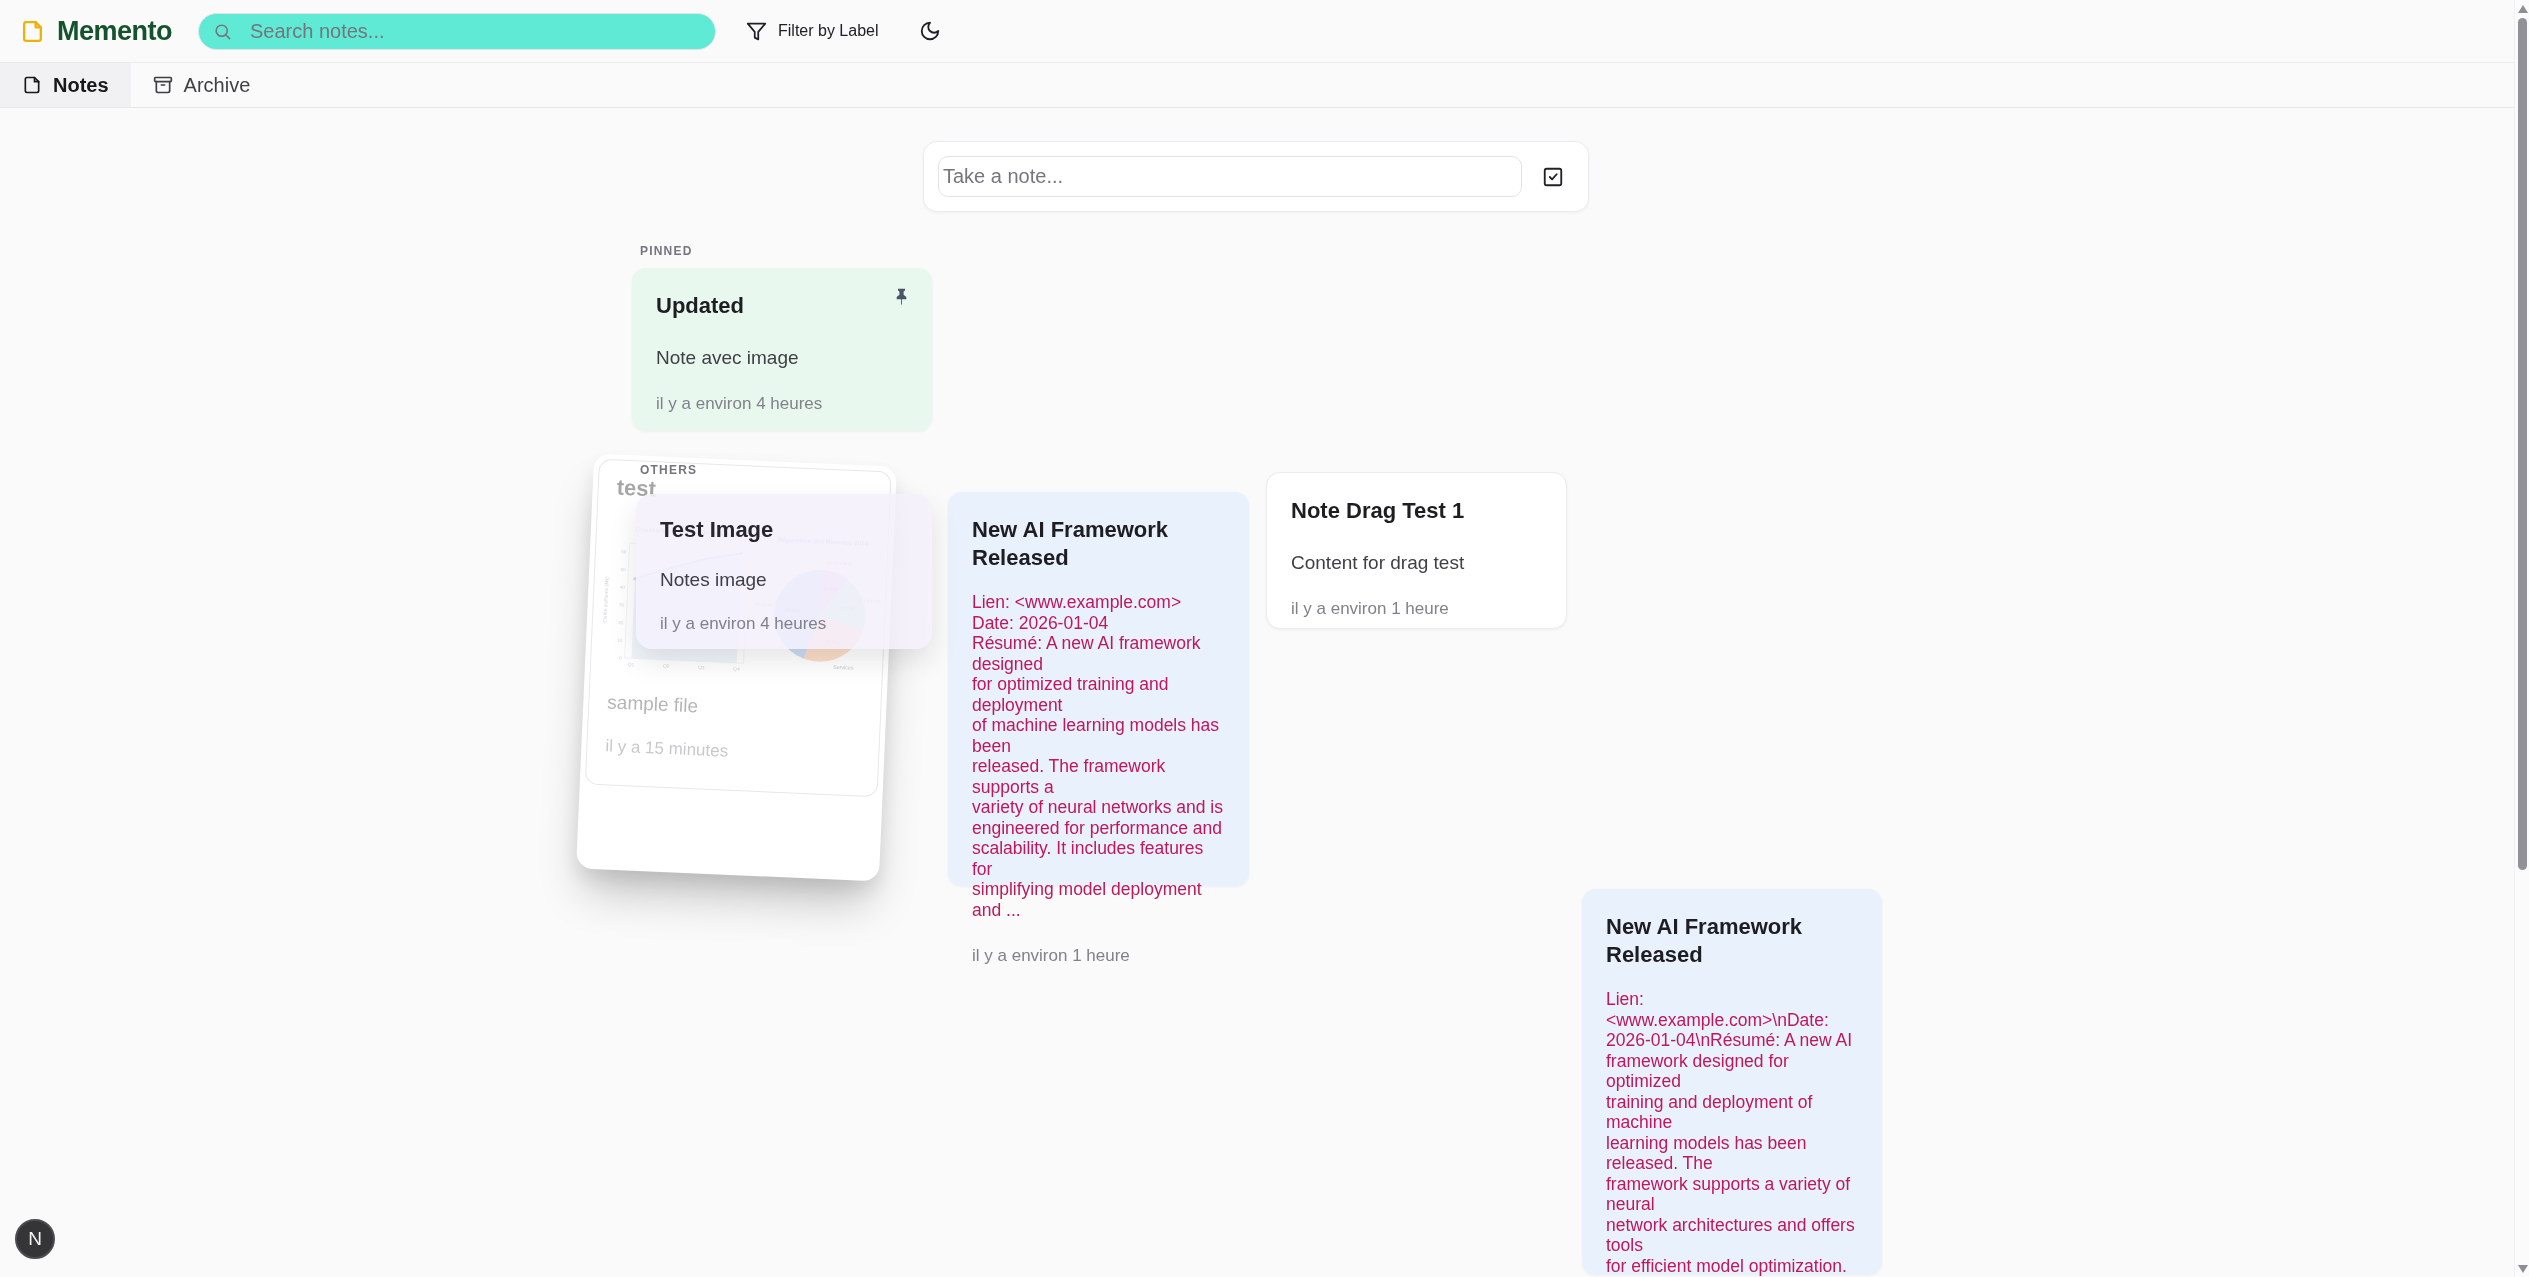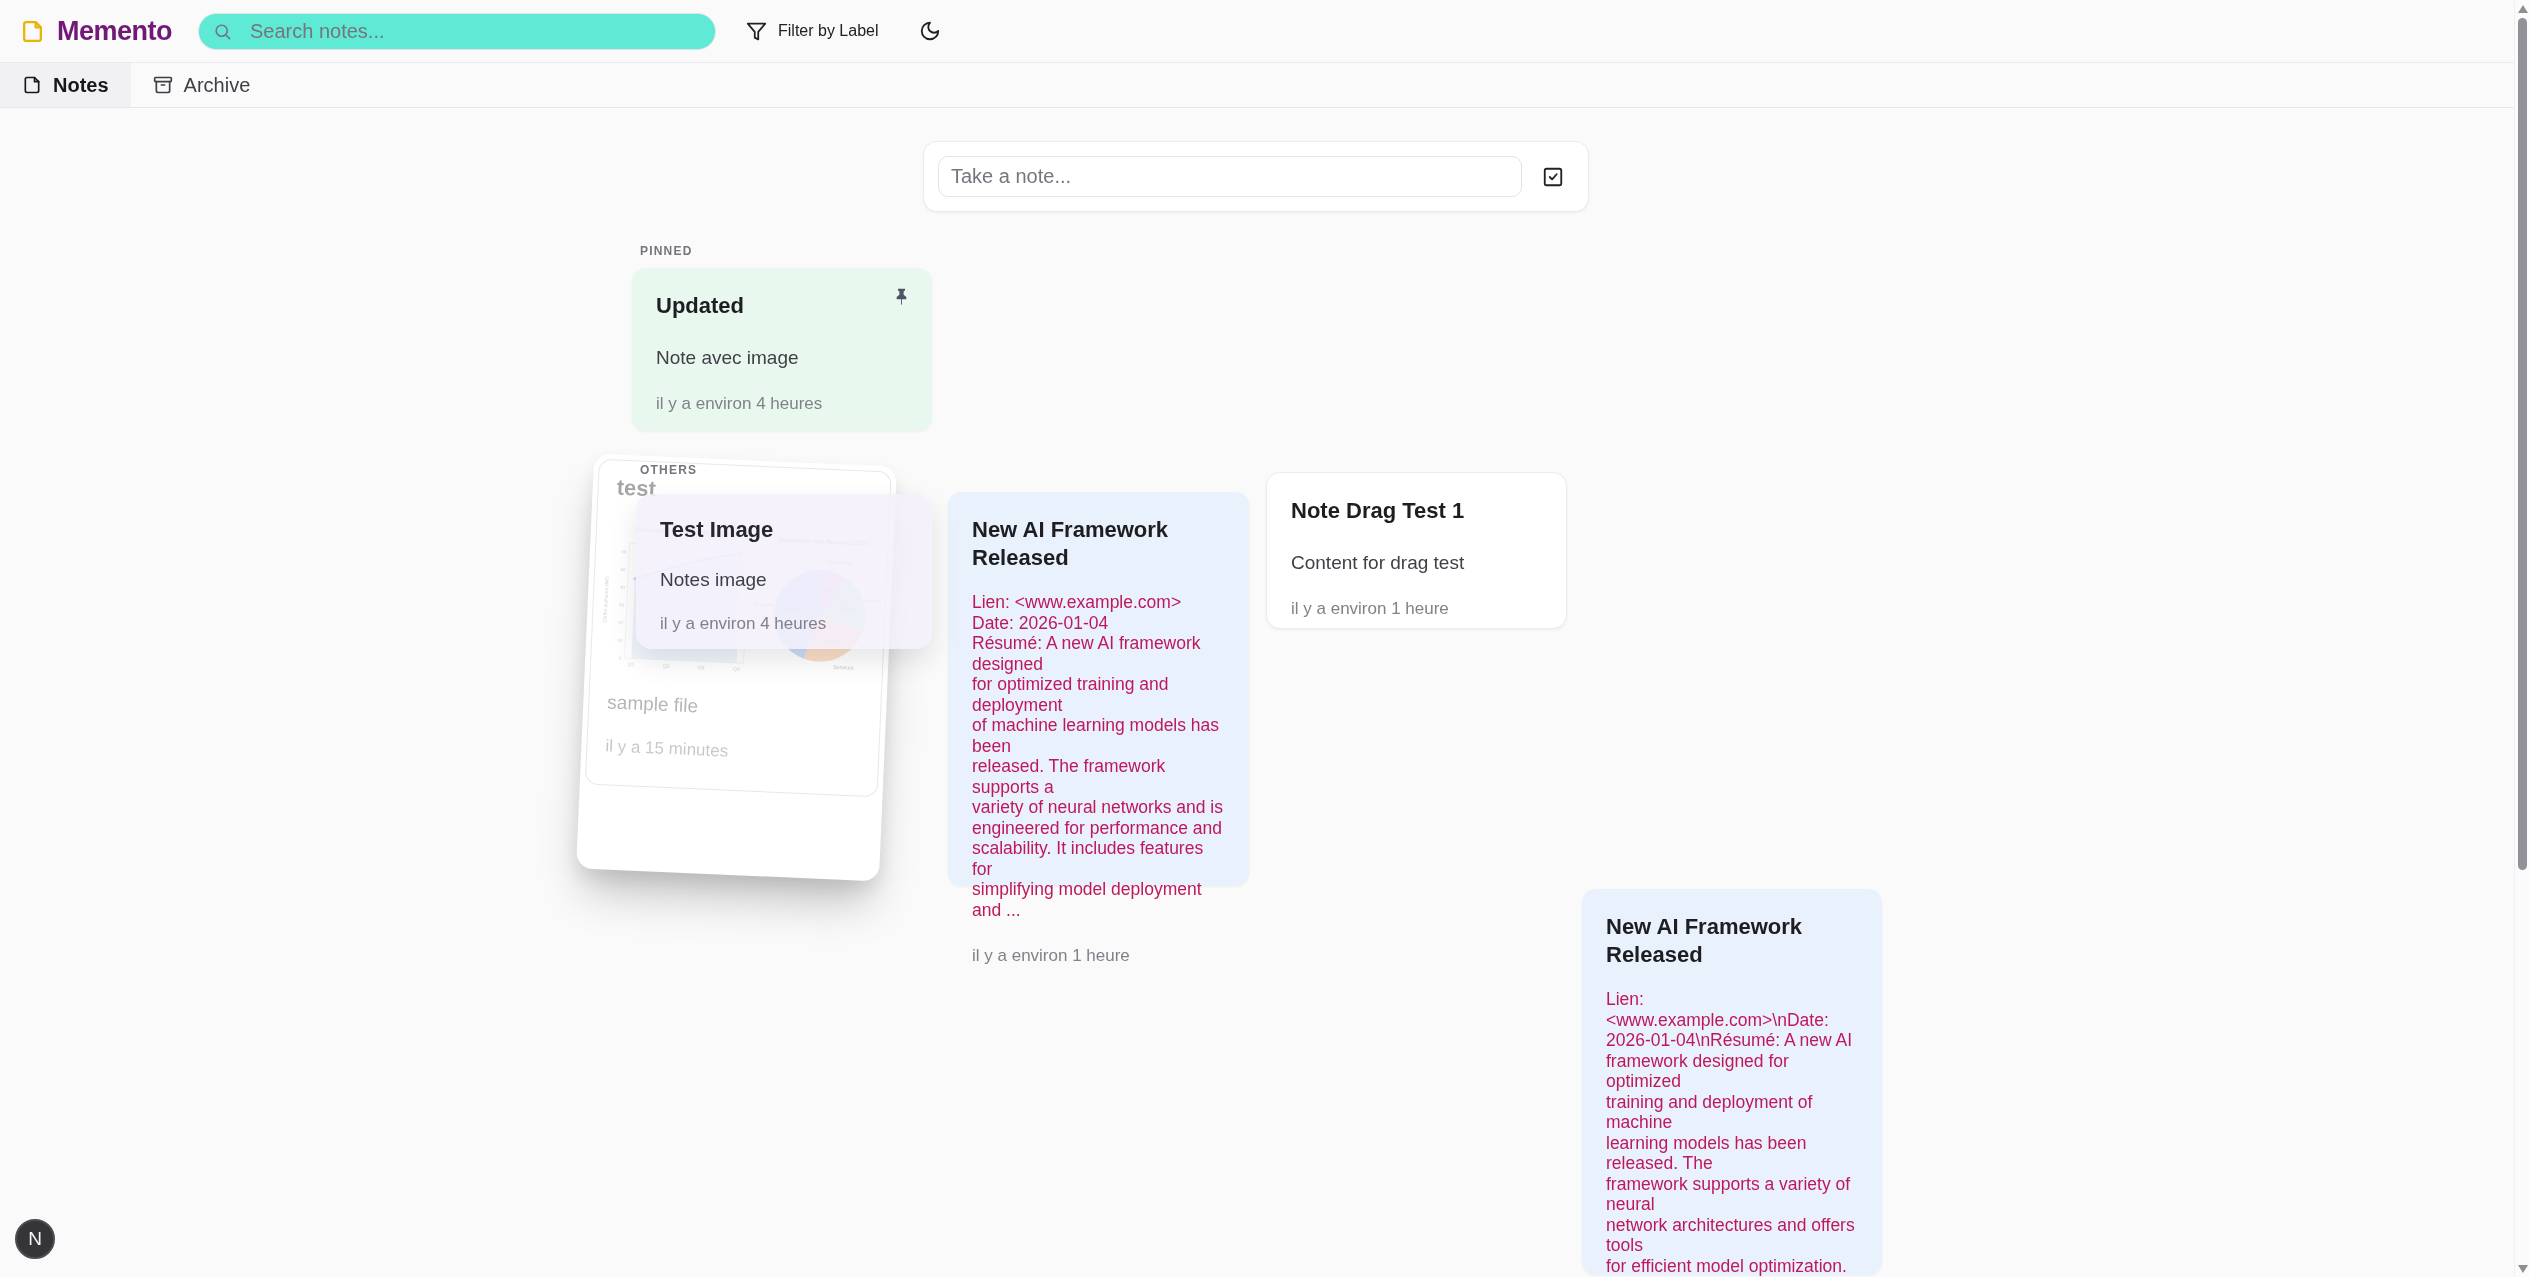--- a/index.html
+++ b/index.html
@@ -2,37 +2,37 @@
 <html><head>
 <meta charset="utf-8">
 <style>
   * { margin:0; padding:0; box-sizing:border-box; }
   html,body { width:2529px; height:1277px; overflow:hidden; }
   body { background:#fafafa; font-family:"Liberation Sans","DejaVu Sans",sans-serif; color:#1c1c21; position:relative; }
 
   
   .header { height:63px; display:flex; align-items:center; padding:0 20px; border-bottom:1px solid #ebebee; background:#fafafa; }
   .logo-wrap { display:flex; align-items:center; gap:12px; }
-  .app-title { font-size:27px; font-weight:700; color:#701a75; letter-spacing:-0.5px; }
+  .app-title { font-size:27px; font-weight:700; color:#14532d; letter-spacing:-0.5px; }
   .search-pill { margin-left:26px; width:518px; height:37px; background:#5eead4; border:1px solid #e4e4e7; border-radius:19px; display:flex; align-items:center; padding:0 14px; gap:18px; }
   .search-pill span { font-size:20px; color:#75757e; }
   .filter-btn { margin-left:16px; display:flex; align-items:center; gap:11px; padding:8px 14px; border-radius:8px; cursor:pointer; }
   .filter-btn span { font-size:16px; color:#202027; font-weight:500; }
   .theme-btn { margin-left:18px; width:38px; height:38px; display:flex; align-items:center; justify-content:center; border-radius:8px; cursor:pointer; }
 
   
   .tabs { height:45px; display:flex; border-bottom:1px solid #e7e7ea; background:#fafafa; }
   .tab { display:flex; align-items:center; gap:11px; padding:0 22px; font-size:20px; color:#3f3f46; cursor:pointer; }
   .tab.active { background:#f1f1f3; color:#18181b; font-weight:700; }
 
   
   .abs { position:absolute; }
 
   .composer { left:923px; top:141px; width:666px; height:71px; background:#fff; border:1px solid #ececf0; border-radius:14px; box-shadow:0 1px 3px rgba(0,0,0,.05); display:flex; align-items:center; padding:0 18px 0 14px; gap:14px; }
-  .composer-input { flex:1; height:41px; border:1px solid #e4e4e7; border-radius:10px; background:#fff; font-size:20px; color:#75757e; display:flex; align-items:center; padding:0 12px; }
+  .composer-input { flex:1; height:41px; border:1px solid #e4e4e7; border-radius:10px; background:#fff; font-size:20px; color:#75757e; display:flex; align-items:center; padding:0 4px; }
   .icon-btn { width:34px; height:34px; display:flex; align-items:center; justify-content:center; border-radius:8px; cursor:pointer; }
 
   .section-label { font-size:12px; font-weight:700; color:#75757e; letter-spacing:1.2px; z-index:6; }
 
   .note-card { border-radius:14px; padding:24px; box-shadow:0 1px 3px rgba(0,0,0,.05); }
   .note-title { font-size:22px; font-weight:700; color:#1d1d22; line-height:28px; }
   .note-content { margin-top:26px; font-size:19px; color:#3f3f46; line-height:24px; }
   .note-time { margin-top:24px; font-size:17px; color:#81818a; line-height:20px; }
 
   .card-green { background:#e9f8ef; }

